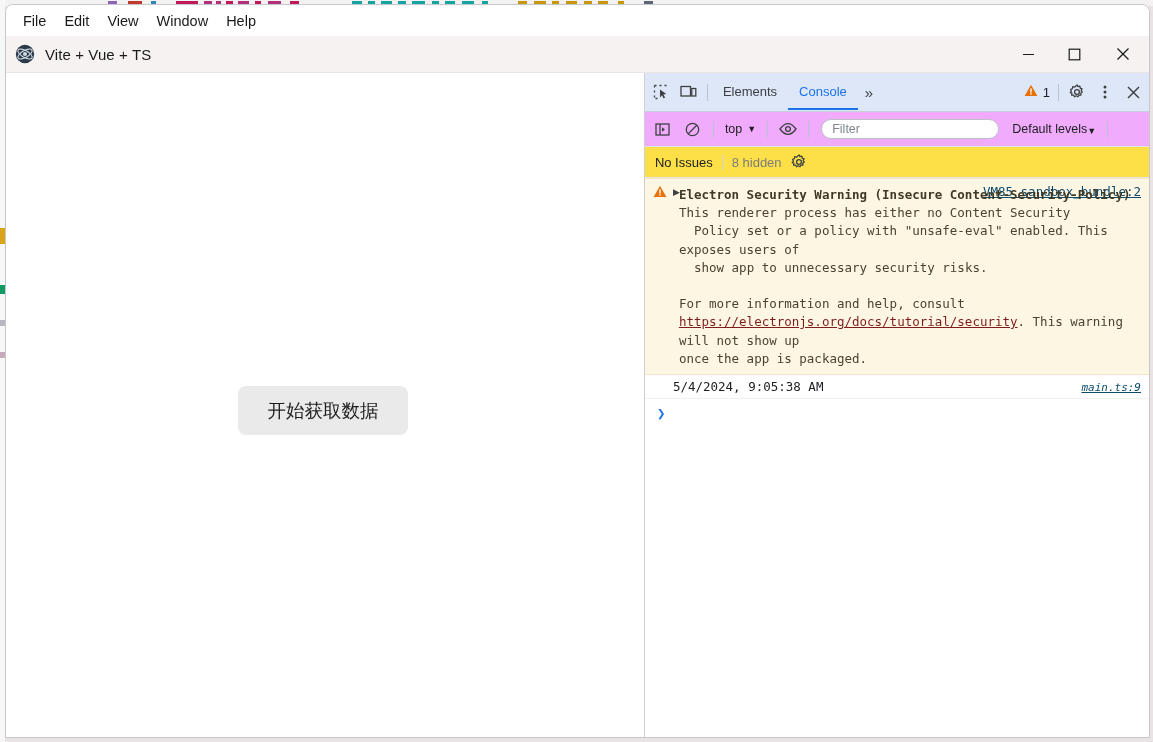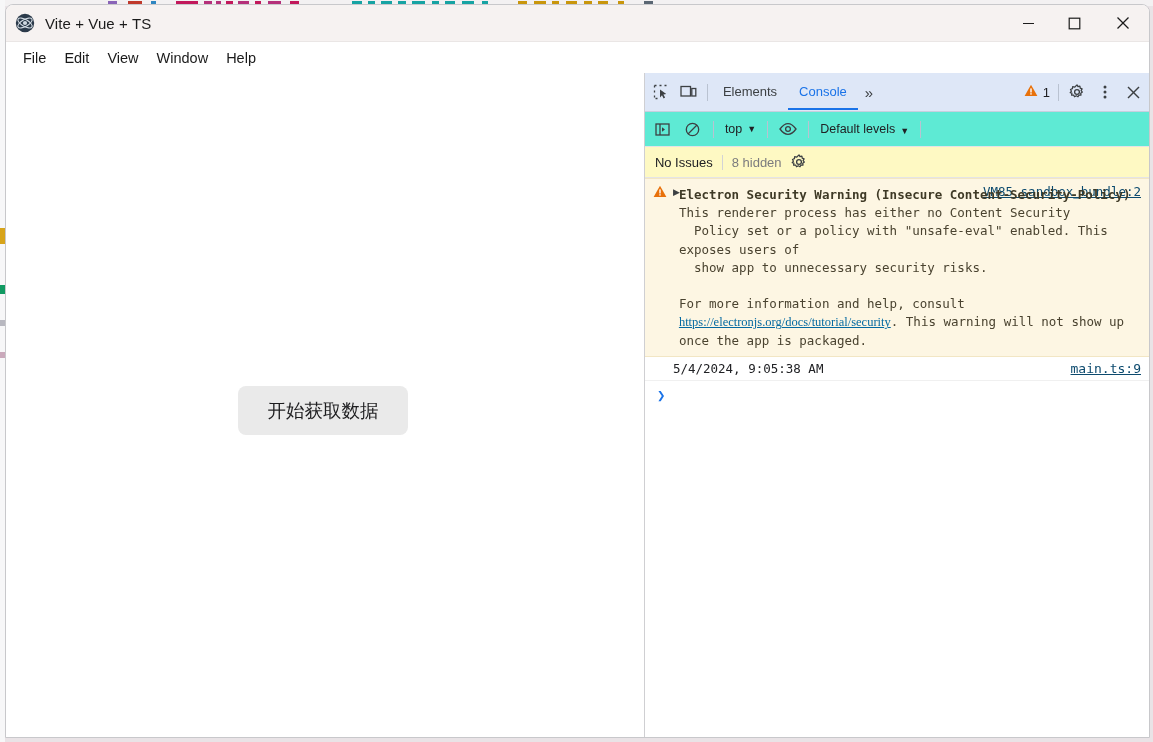--- a/index.html
+++ b/index.html
@@ -103,44 +103,44 @@
   }
   .dt-tab.active { color: #1a73e8; box-shadow: inset 0 -2px 0 #1a73e8; }
   #dt-more { font-size: 15px; color: #3c4043; padding: 0 7px; }
   #dt-warncount {
     margin-left: auto; display: flex; align-items: center;
     gap: 5px; font-size: 13px; color: #202124; padding-right: 4px;
   }
 
   #dt-filterbar {
     height: 30px; display: flex; align-items: center;
-    background: #5eead4; border-bottom: 1px solid #e4e4e6;
+    background: #f0abfc; border-bottom: 1px solid #e4e4e6;
     padding: 17px 4px; gap: 2px;
   }
   #ctx-select {
     display: flex; align-items: center; gap: 5px;
     font-size: 12.5px; color: #202124; padding: 0 5px;
   }
   .caret { font-size: 9px; }
   #filter-input {
     flex: 1 1 auto; height: 20px; margin: 0 6px;
     border: 1px solid #bdc1c6; border-radius: 11px;
     background: #fff; font-size: 12.5px; color: #5f6368;
     padding: 0 10px; font-family: "Liberation Sans", sans-serif;
     outline: none; min-width: 40px; max-width: 178px;
   }
   #filter-input::placeholder { color: #80868b; }
   #levels-select {
-    display: flex; align-items: flex-end; gap: 5px;
+    display: flex; align-items: flex-end; 
     font-size: 12.5px; color: #202124; padding: 0 5px; white-space: nowrap;
   }
 
   #dt-issuebar {
     height: 31px; display: flex; align-items: center;
-    background: #fef9c3; border-bottom: 1px solid #e4e4e6;
+    background: #fde047; border-bottom: 1px solid #e4e4e6;
     padding: 0 10px; gap: 9px;
   }
   #no-issues { font-size: 13px; color: #202124; }
   .ib-sep { width: 1px; height: 15px; background: #d3d3d6; }
   #hidden-count { font-size: 13px; color: #7b7b7e; }
 
   #console-scroll { flex: 1 1 auto; overflow: hidden; background: #fff; }
 
   .warn-entry {
     background: #fdf6e3; border-top: 1px solid #f2e6c4; border-bottom: 1px solid #f2e6c4;
@@ -152,29 +152,29 @@
   .entry-src {
     margin-left: auto; color: #0c4a6e; text-decoration: underline;
     font-family: "DejaVu Sans Mono", monospace; font-size: 12.5px;
   }
   .warn-body {
     font-family: "DejaVu Sans Mono", monospace;
     font-size: 12.5px; line-height: 18.2px; color: #4a4330;
     white-space: pre-wrap; margin-top: -15px; padding-left: 26px;
   }
   .warn-body .bold { font-weight: bold; color: #3f3a26; }
-  .warn-body a { color: #0369a1; text-decoration: underline; font-family: Liberation Serif, serif; }
+  .warn-body a { color: #7f1d1d; text-decoration: underline; }
 
   .log-entry {
     display: flex; align-items: baseline;
     padding: 4px 8px 4px 28px; border-bottom: 1px solid #f0f0f0;
     font-family: "DejaVu Sans Mono", monospace; font-size: 12.5px;
     color: #202124;
   }
-  .log-entry .entry-src { font-size: 13px; }
+  .log-entry .entry-src { font-size: 11px; font-style: italic; }
 
   #prompt-row {
     display: flex; align-items: center; gap: 8px;
     padding: 6px 8px 6px 12px; font-family: "DejaVu Sans Mono", monospace;
   }
   #prompt-caret { color: #1a73e8; font-size: 14px; font-weight: bold; }
 
   
   #watermark {
     position: absolute; right: 11px; bottom: 6px;
@@ -219,20 +219,28 @@
 
 <div id="bg-left">
   <span class="mk" style="top:228px;height:16px;background:#d7a41a"></span>
   <span class="mk" style="top:285px;height:9px;background:#119a62"></span>
   <span class="mk" style="top:320px;height:6px;background:#b8b8c0"></span>
   <span class="mk" style="top:352px;height:6px;background:#caa9bb"></span>
 </div>
 
 <div id="window">
 
+  <div id="menubar">
+    <div class="menu-item">File</div>
+    <div class="menu-item">Edit</div>
+    <div class="menu-item">View</div>
+    <div class="menu-item">Window</div>
+    <div class="menu-item">Help</div>
+  </div>
+
   <div id="titlebar">
     <span id="app-icon">
       <svg width="20" height="20" viewBox="0 0 20 20">
         <circle cx="10" cy="10" r="9.2" fill="#2b3a4a"></circle>
         <ellipse cx="10" cy="10" rx="8" ry="3.4" fill="none" stroke="#cfd8e0" stroke-width="1.1" transform="rotate(30 10 10)"></ellipse>
         <ellipse cx="10" cy="10" rx="8" ry="3.4" fill="none" stroke="#cfd8e0" stroke-width="1.1" transform="rotate(-30 10 10)"></ellipse>
         <circle cx="10" cy="10" r="2.1" fill="#cfd8e0"></circle>
       </svg>
     </span>
     <span id="title-text">Vite + Vue + TS</span>
@@ -250,28 +258,20 @@
       </div>
       <div class="wc">
         <svg width="14" height="14" viewBox="0 0 14 14">
             <line x1="1.5" y1="1.5" x2="12.5" y2="12.5" stroke="#1c1c1c" stroke-width="1.2"></line>
             <line x1="12.5" y1="1.5" x2="1.5" y2="12.5" stroke="#1c1c1c" stroke-width="1.2"></line>
           </svg>
       </div>
     </div>
   </div>
 
-  <div id="menubar">
-    <div class="menu-item">File</div>
-    <div class="menu-item">Edit</div>
-    <div class="menu-item">View</div>
-    <div class="menu-item">Window</div>
-    <div class="menu-item">Help</div>
-  </div>
-
   <div id="split">
 
     <div id="page-area">
       <button id="fetch-button">开始获取数据</button>
     </div>
 
     <div id="devtools">
 
       <div id="dt-tabbar">
         <div class="dt-iconbtn">
@@ -343,20 +343,21 @@
           <span class="caret">▼</span>
         </div>
         <div class="dt-vsep"></div>
         <div class="dt-iconbtn">
           <svg width="18" height="14" viewBox="0 0 18 14">
             <path d="M1 7c2.6-3.6 5.2-5.4 8-5.4S14.4 3.4 17 7c-2.6 3.6-5.2 5.4-8 5.4S3.6 10.6 1 7z" fill="none" stroke="#3c4043" stroke-width="1.3"></path>
             <circle cx="9" cy="7" r="2.4" fill="none" stroke="#3c4043" stroke-width="1.3"></circle>
           </svg>
         </div>
         <div class="dt-vsep"></div>
+        <input id="filter-input" type="text" placeholder="Filter" style="">
         <div id="levels-select">
           <span>Default levels</span>
           <span class="caret">▼</span>
         </div>
         <div class="dt-vsep"></div>
       </div>
 
       <div id="dt-issuebar">
         <span id="no-issues">No Issues</span>
         <span class="ib-sep"></span>

